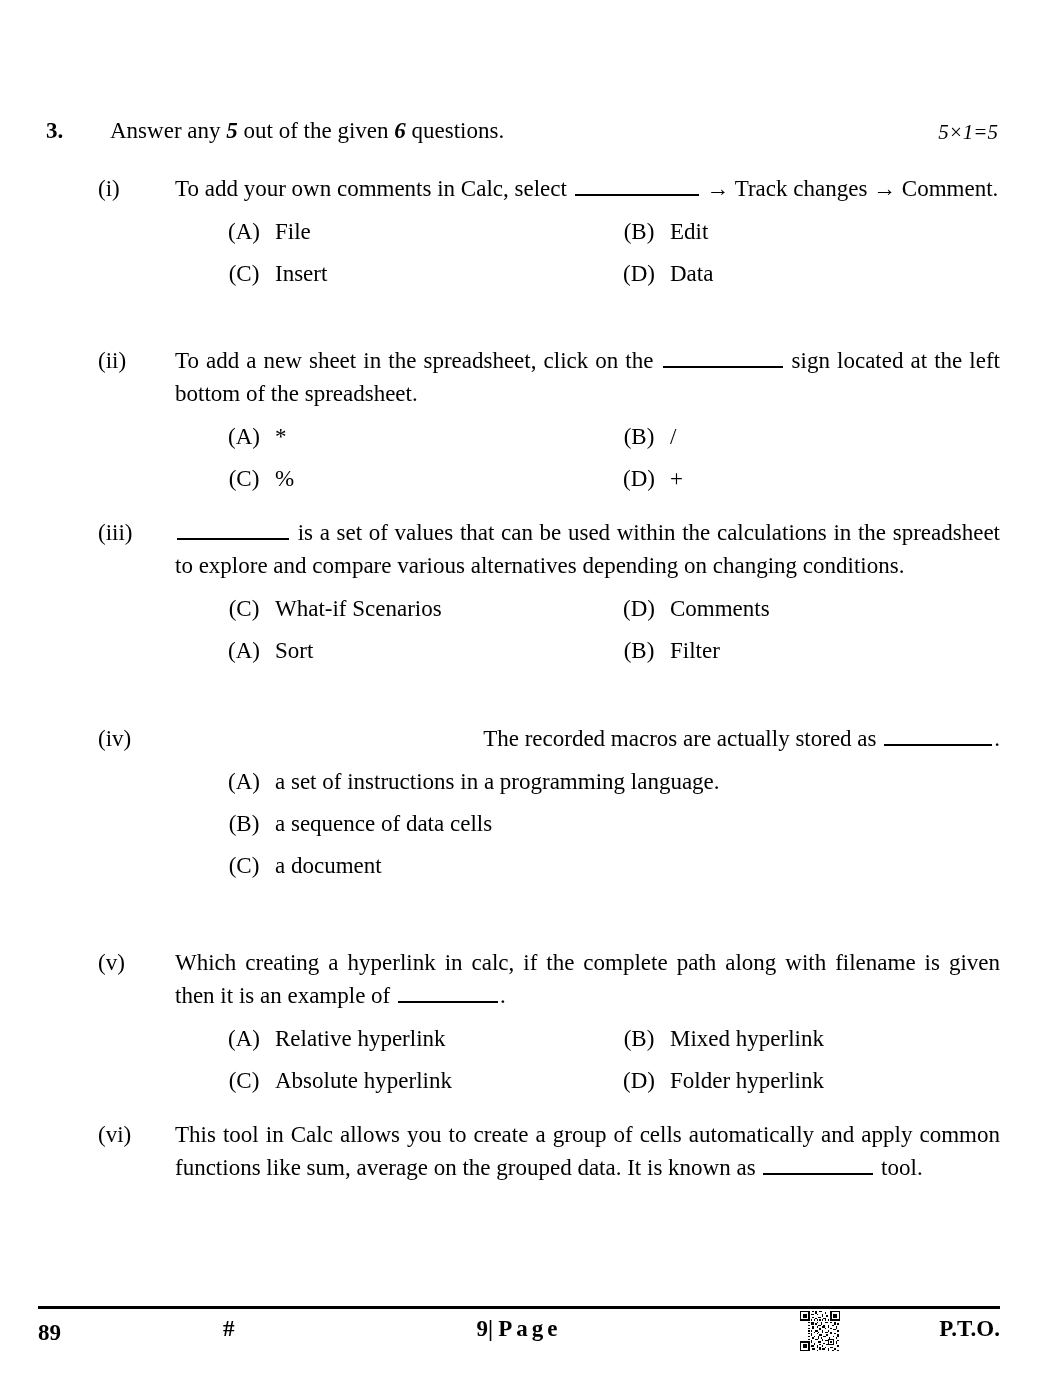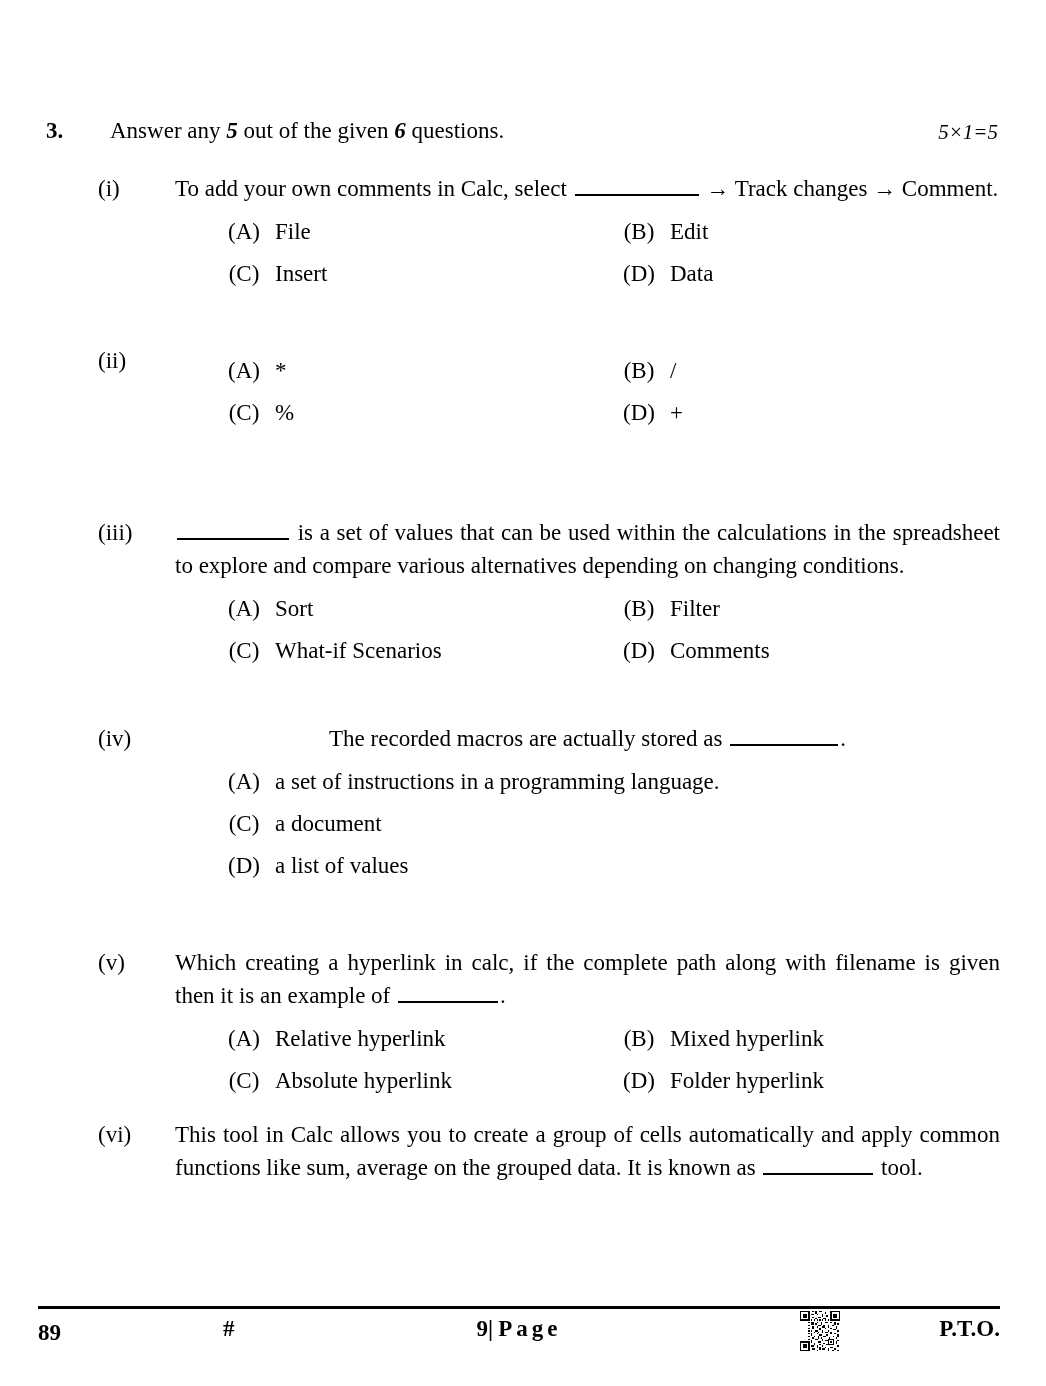--- a/index.html
+++ b/index.html
@@ -72,21 +72,21 @@
     position: absolute;
     left: 137px;
     width: 825px;
   }
   .subq-stem {
     font-size: 23px;
     line-height: 33px;
     text-align: justify;
     text-justify: inter-word;
   }
-  .subq-stem.nojust { text-align: center; }
+  .subq-stem.nojust { text-align: right; }
 
   
   .blank {
     display: inline-block;
     border-bottom: 2px solid #000;
     vertical-align: baseline;
     height: 19px;
     margin: 0 2px;
   }
   .blank.w1 { width: 124px; }
@@ -206,63 +206,64 @@
           <div class="opt colA"><span class="tag">(C)</span><span>Insert</span></div>
           <div class="opt colB"><span class="tag">(D)</span><span>Data</span></div>
         </div>
       </div>
     </div>
   </div>
 
   <div class="subq" id="sq1" style="top:344px;">
     <span class="subq-label">(ii)</span>
     <div class="subq-body">
+      <div class="subq-stem"><span>To add a new sheet in the spreadsheet, click on the </span><span class="blank w2"></span><span> sign located at the left bottom of the spreadsheet.</span></div>
       <div class="opts">
         <div class="opt-row">
           <div class="opt colA sym"><span class="tag">(A)</span><span>*</span></div>
           <div class="opt colB sym"><span class="tag">(B)</span><span>/</span></div>
         </div>
         <div class="opt-row">
           <div class="opt colA sym"><span class="tag">(C)</span><span>%</span></div>
           <div class="opt colB sym"><span class="tag">(D)</span><span>+</span></div>
         </div>
       </div>
     </div>
   </div>
 
   <div class="subq" id="sq2" style="top:516px;">
     <span class="subq-label">(iii)</span>
     <div class="subq-body">
       <div class="subq-stem"><span class="blank w3"></span><span> is a set of values that can be used within the calculations in the spreadsheet to explore and compare various alternatives depending on changing conditions.</span></div>
       <div class="opts">
         <div class="opt-row">
+          <div class="opt colA"><span class="tag">(C)</span><span>What-if Scenarios</span></div>
+          <div class="opt colB"><span class="tag">(D)</span><span>Comments</span></div>
+        </div>
+        <div class="opt-row">
           <div class="opt colA"><span class="tag">(A)</span><span>Sort</span></div>
           <div class="opt colB"><span class="tag">(B)</span><span>Filter</span></div>
         </div>
-        <div class="opt-row">
-          <div class="opt colA"><span class="tag">(C)</span><span>What-if Scenarios</span></div>
-          <div class="opt colB"><span class="tag">(D)</span><span>Comments</span></div>
-        </div>
       </div>
     </div>
   </div>
 
   <div class="subq" id="sq3" style="top:722px;">
     <span class="subq-label">(iv)</span>
     <div class="subq-body">
       <div class="subq-stem nojust"><span>The recorded macros are actually stored as </span><span class="blank w4"></span><span>.</span></div>
       <div class="opts">
         <div class="opt-row">
           <div class="opt full"><span class="tag">(A)</span><span>a set of instructions in a programming language.</span></div>
         </div>
         <div class="opt-row">
+          <div class="opt full"><span class="tag">(B)</span><span>a sequence of data cells</span></div>
+        </div>
+        <div class="opt-row">
           <div class="opt full"><span class="tag">(C)</span><span>a document</span></div>
-        </div>
-        <div class="opt-row">
-          <div class="opt full"><span class="tag">(D)</span><span>a list of values</span></div>
         </div>
       </div>
     </div>
   </div>
 
   <div class="subq" id="sq4" style="top:946px;">
     <span class="subq-label">(v)</span>
     <div class="subq-body">
       <div class="subq-stem"><span>Which creating a hyperlink in calc, if the complete path along with filename is given then it is an example of </span><span class="blank w5"></span><span>.</span></div>
       <div class="opts">

